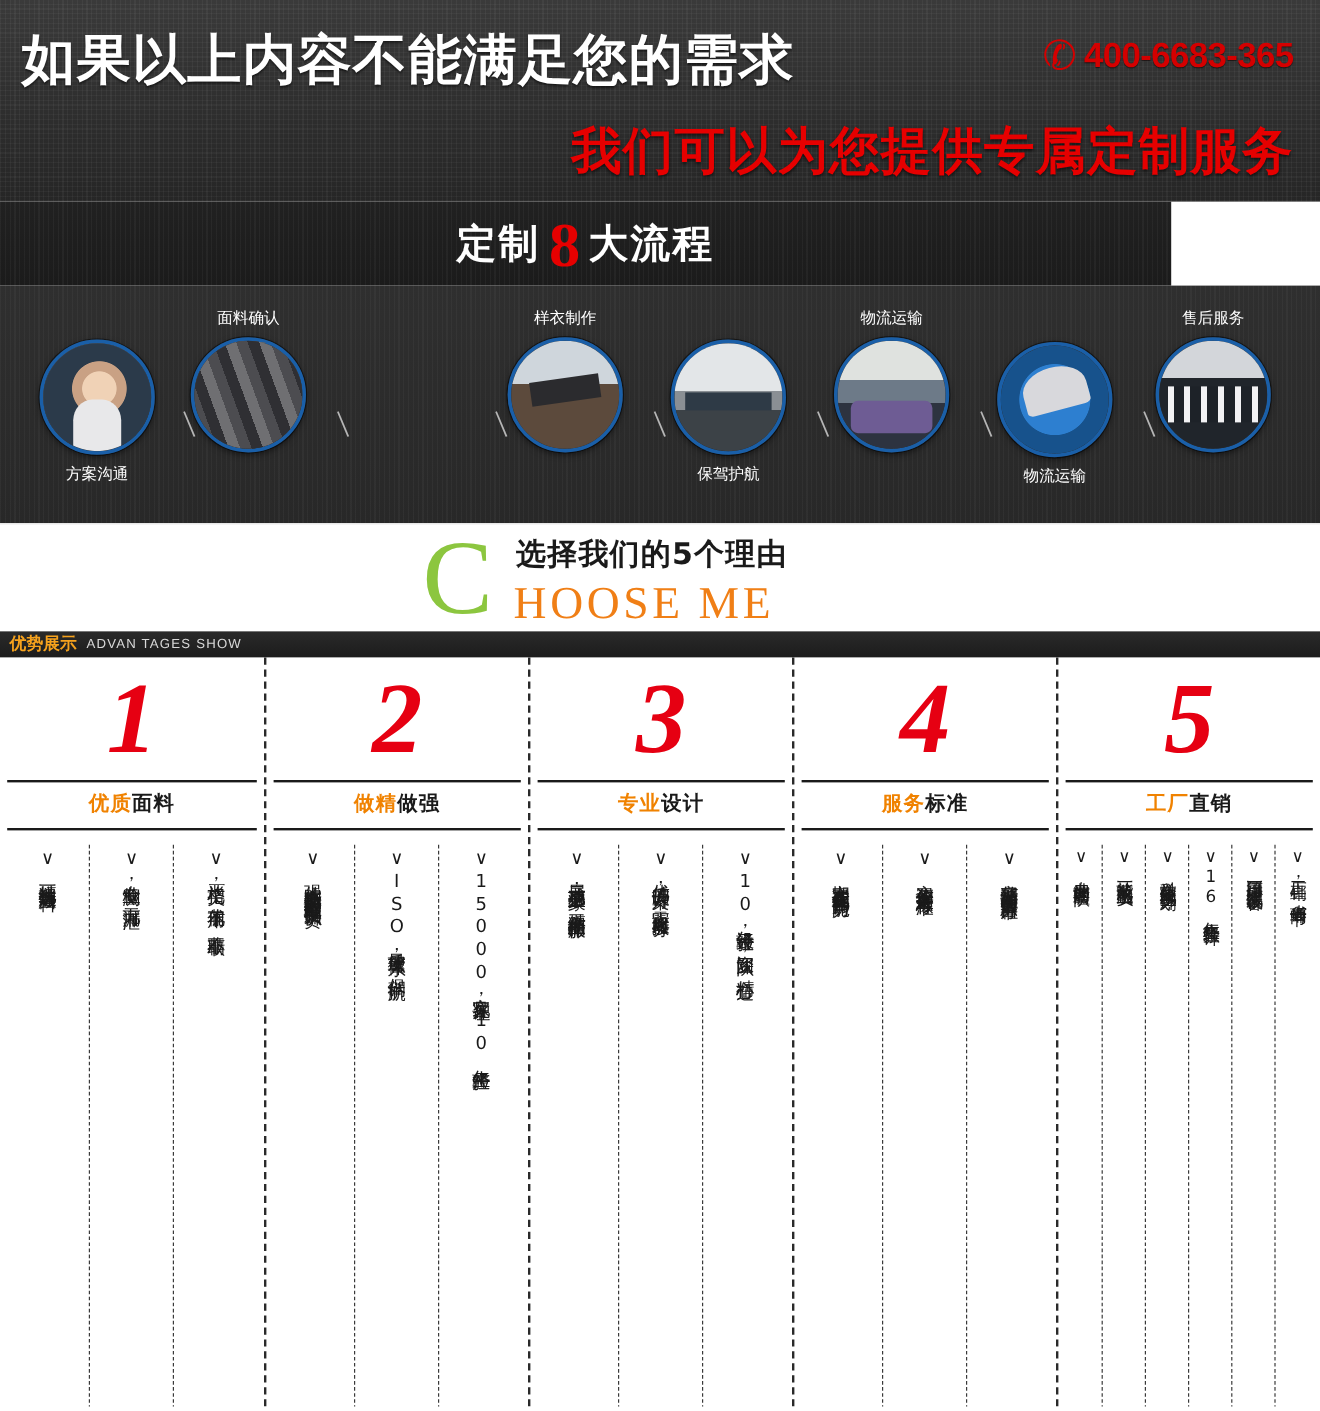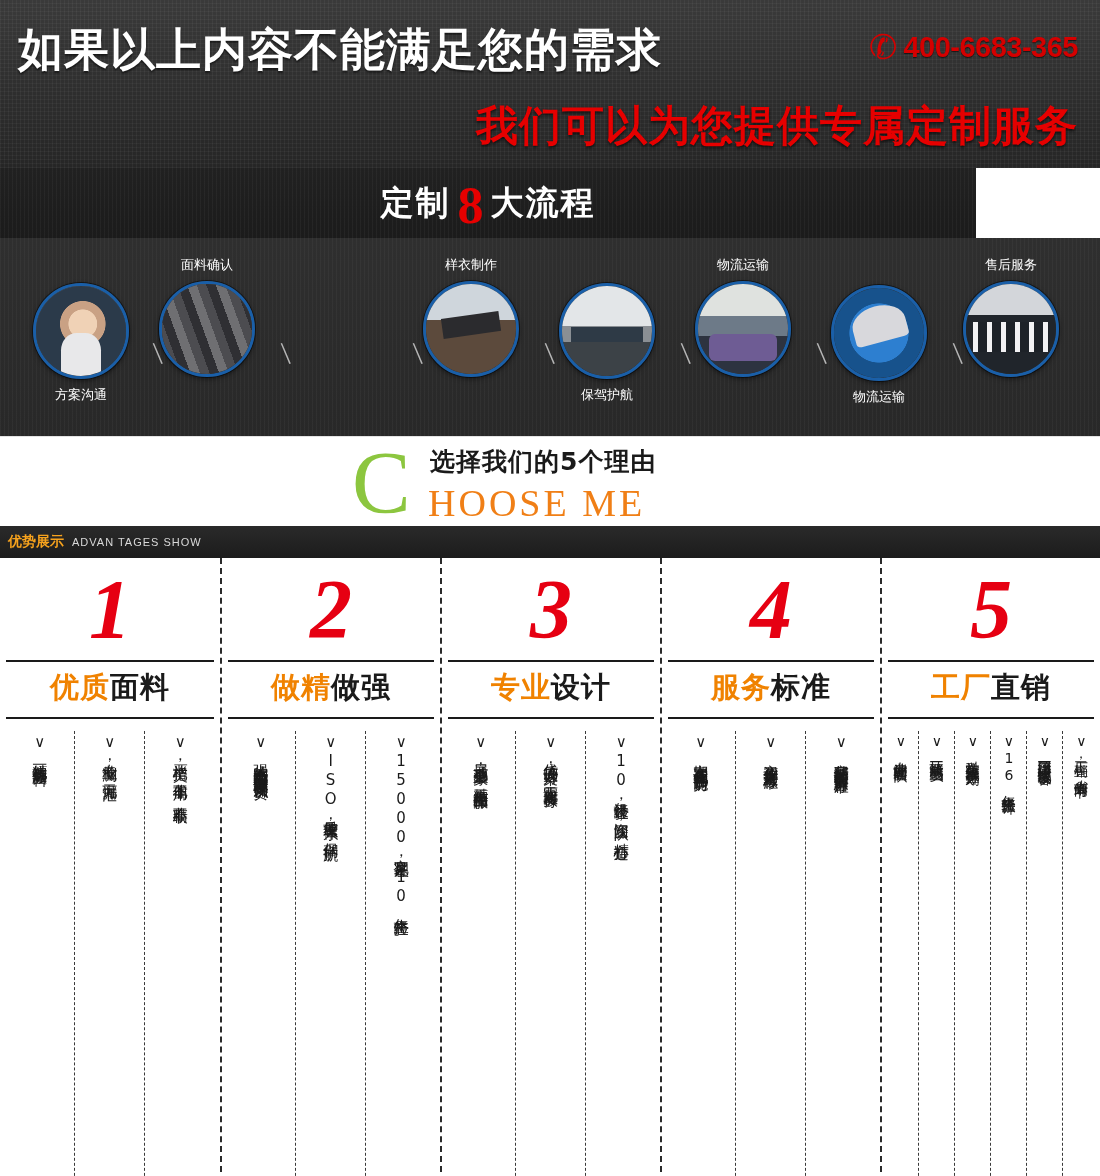--- a/index.html
+++ b/index.html
@@ -192,21 +192,21 @@
     left: 428px; top: 44px;
     font-size: 38px;
     color: #f07f16;
     font-family: "Liberation Serif", serif;
     letter-spacing: 3px;
   }
 
   
   .adv-bar {
     width: 1100px;
-    height: 32px;
+    height: 22px;
     background: linear-gradient(180deg, #2a2a2a, #1c1c1c);
     display: flex;
     align-items: center;
     padding-left: 8px;
     gap: 8px;
   }
   .adv-cn {
     color: #f6a21d;
     font-size: 14px;
     font-weight: bold;
@@ -237,21 +237,21 @@
     text-align: center;
     font-family: "Liberation Serif", serif;
     font-size: 84px;
     line-height: 92px;
     color: #e60012;
     font-weight: bold;
     font-style: italic;
   }
   .col-head {
     text-align: center;
-    font-size: 29px;
+    font-size: 17px;
     font-weight: bold;
     font-family: "DejaVu Sans", "Liberation Sans", sans-serif;
     letter-spacing: 1px;
     padding-bottom: 9px;
     border-top: 2px solid #1a1a1a;
     border-bottom: 2px solid #1a1a1a;
     padding-top: 6px;
     margin: 4px 6px 0 6px;
   }
   .col-head .hl { color: #f08200; }

